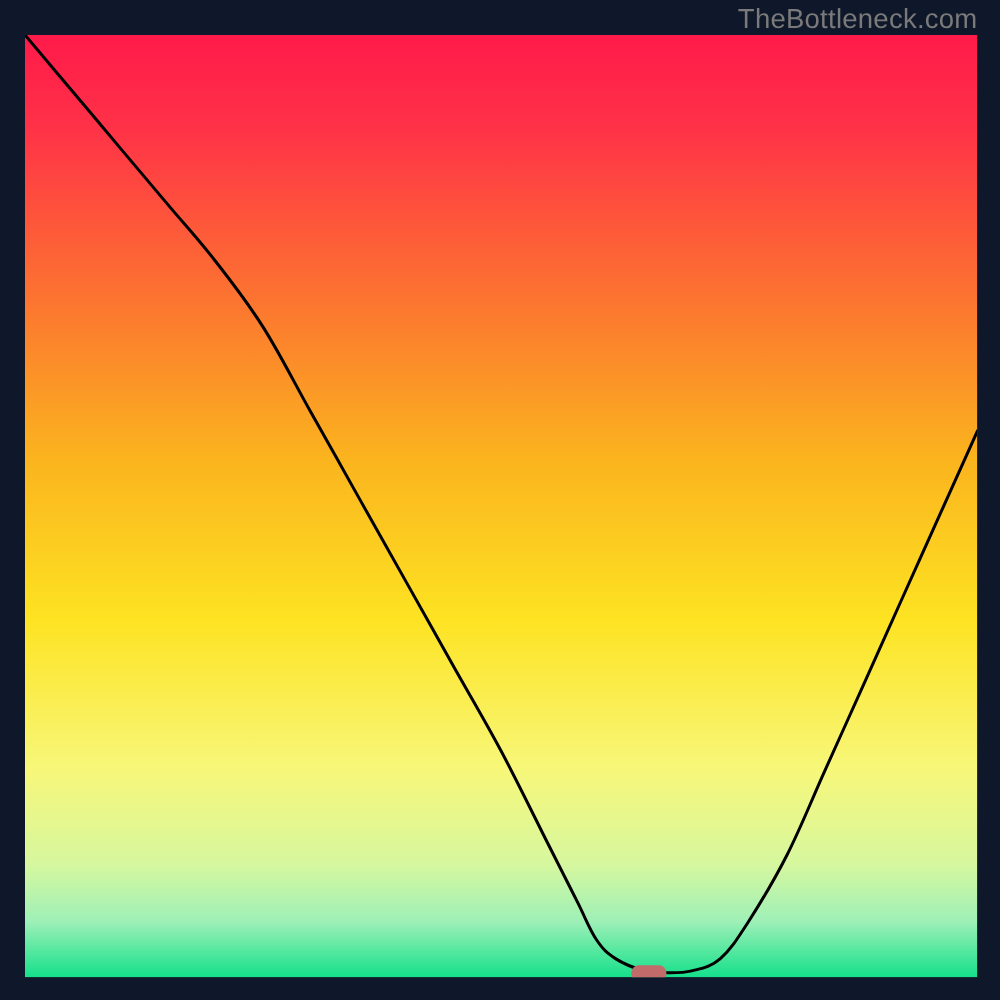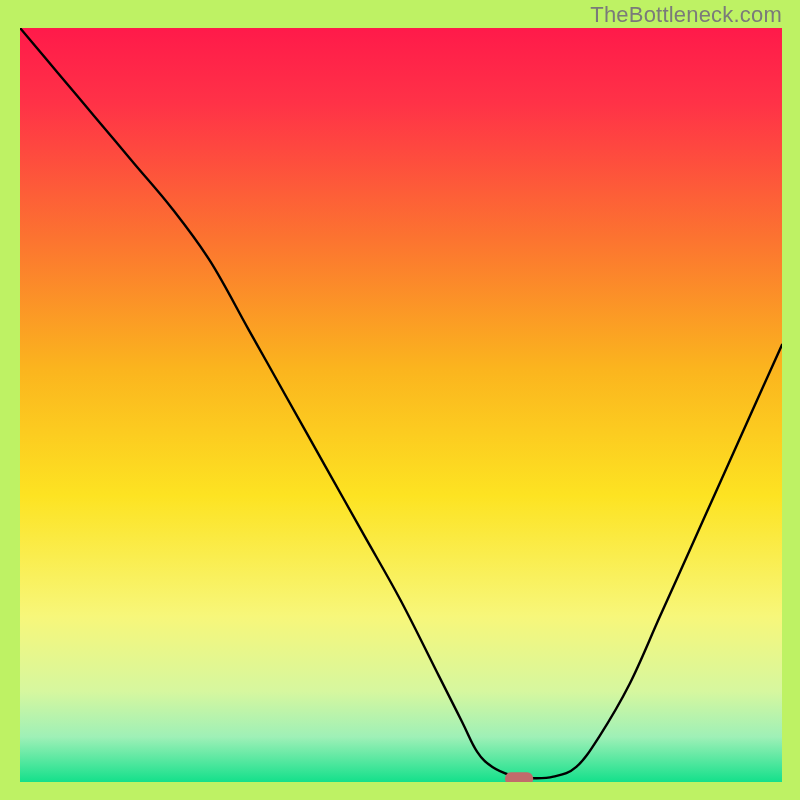--- a/index.html
+++ b/index.html
@@ -8,21 +8,21 @@
     width: 800px;
     height: 800px;
     background: #000;
     overflow: hidden;
     font-family: Arial, Helvetica, sans-serif;
   }
   .frame {
     position: relative;
     width: 800px;
     height: 800px;
-    background: #bef264;
+    background: #0f172a;
   }
   .watermark {
     position: absolute;
     top: 2px;
     right: 18px;
     color: #7a7a7a;
     font-size: 22px;
     font-weight: 500;
     letter-spacing: 0.2px;
     user-select: none;

